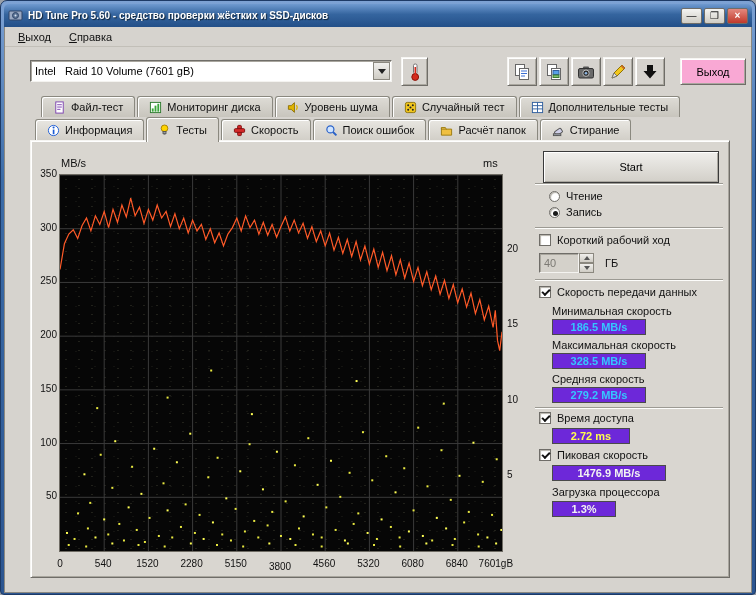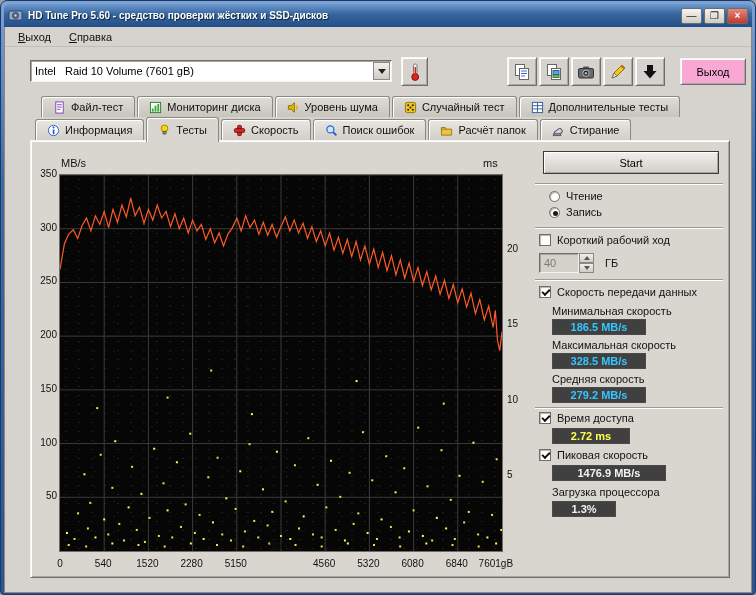--- a/index.html
+++ b/index.html
@@ -58,32 +58,32 @@
   .plot { position:absolute; left:28px; top:33px; width:444px; height:378px; border:1px solid #6f6c64;
           background-color:#060606;
           background-image:radial-gradient(rgba(170,170,130,0.16) 1px, transparent 1px),
                            radial-gradient(rgba(140,140,110,0.10) 1px, transparent 1px);
           background-size:13px 9px, 19px 15px; background-position:0 0, 6px 4px; }
   .ytick { position:absolute; font-size:10px; color:#111; width:24px; text-align:right; left:2px; }
   .rtick { position:absolute; font-size:10px; color:#111; width:20px; text-align:left; left:476px; }
   .xtick { position:absolute; font-size:10px; color:#111; transform:translateX(-50%); white-space:nowrap; }
 
   .rightcol { position:absolute; left:502px; top:8px; width:194px; height:424px; }
-  .start-btn { position:absolute; left:10px; top:2px; width:176px; height:23px; font-size:11px;
+  .start-btn { position:absolute; left:10px; top:2px; width:176px; height:32px; font-size:11px;
                background:linear-gradient(180deg,#f0efec,#d2cfc8); border:1px solid #3a3a3a;
                box-shadow:inset 1px 1px 0 #fff, inset -1px -1px 0 #aaa79f; font-family:"Liberation Sans",sans-serif; }
   .sep { position:absolute; left:2px; right:4px; height:2px; border-top:1px solid #9c9a93; border-bottom:1px solid #fdfdfb; }
   .radio { position:absolute; left:16px; display:flex; align-items:center; gap:6px; font-size:11px; color:#111; }
   .rdot { width:11px; height:11px; border-radius:50%; background:#fff; border:1px solid #6f6d68; box-shadow:inset 1px 1px 1px #b5b2aa; position:relative; }
   .rdot.checked::after { content:""; position:absolute; left:3px; top:3px; width:5px; height:5px; border-radius:50%; background:#1a1a1a; }
   .check { position:absolute; left:6px; display:flex; align-items:center; gap:6px; font-size:11px; color:#111; }
   .cbox { width:12px; height:12px; background:#fff; border:1px solid #6f6d68; box-shadow:inset 1px 1px 1px #b5b2aa; position:relative; }
   .cbox.checked::after { content:""; position:absolute; left:2px; top:2px; width:6px; height:3px; border-left:2px solid #111; border-bottom:2px solid #111; transform:rotate(-45deg); }
   .flabel { position:absolute; left:19px; font-size:11px; color:#111; white-space:nowrap; }
-  .val { position:absolute; left:19px; background:#404040; border:1px solid #4a4a4a; height:16px; line-height:14px; text-align:center; font-size:11px; font-weight:bold; color:#35c5ff; }
+  .val { position:absolute; left:19px; background:#6d28d9; border:1px solid #4a4a4a; height:16px; line-height:14px; text-align:center; font-size:11px; font-weight:bold; color:#35c5ff; }
   .val.yellow { color:#ffff4d; }
   .val.white { color:#f2f2f2; }
   .spinwrap { position:absolute; left:6px; display:flex; align-items:center; }
   .spinbox { width:40px; height:20px; background:#d4d1ca; border:1px solid; border-color:#6f6d68 #f4f3f0 #f4f3f0 #6f6d68; box-shadow:inset 1px 1px 0 #a9a69e; font-size:11px; color:#7c7a74; line-height:18px; padding-left:4px; }
   .spinbtns { display:flex; flex-direction:column; gap:0; }
   .sbtn { width:15px; height:10px; background:linear-gradient(180deg,#f0efec,#cfccc4); border:1px solid #8b887f; display:flex; align-items:center; justify-content:center; }
   .tri-up { width:0;height:0;border-left:3px solid transparent;border-right:3px solid transparent;border-bottom:4px solid #555; }
   .tri-dn { width:0;height:0;border-left:3px solid transparent;border-right:3px solid transparent;border-top:4px solid #555; }
   .unit { position:absolute; left:72px; font-size:11px; color:#111; }
   svg { display:block; }
@@ -425,21 +425,21 @@
           <span class="rtick" style="top: 177.4px;">15</span>
           <span class="rtick" style="top: 252.6px;">10</span>
           <span class="rtick" style="top: 327.8px;">5</span>
         </div>
       <div id="x-labels">
           <span class="xtick" style="top: 417px; left: 28px; transform: translateX(-30%);">0</span>
           <span class="xtick" style="top: 417px; left: 72.2px;">540</span>
           <span class="xtick" style="top: 417px; left: 116.4px;">1520</span>
           <span class="xtick" style="top: 417px; left: 160.6px;">2280</span>
           <span class="xtick" style="top: 417px; left: 204.8px;">5150</span>
-          <span class="xtick" style="top: 400px; left: 249px;">3800</span>
+          <span class="xtick" style="top: 420px; left: 249px;">3800</span>
           <span class="xtick" style="top: 417px; left: 293.2px;">4560</span>
           <span class="xtick" style="top: 417px; left: 337.4px;">5320</span>
           <span class="xtick" style="top: 417px; left: 381.6px;">6080</span>
           <span class="xtick" style="top: 417px; left: 425.8px;">6840</span>
           <span class="xtick" style="top: 417px; left: 470px; transform: translateX(-65%);">7601gB</span>
         </div>
 
       <div class="rightcol">
         <button class="start-btn">Start</button>
         <div class="sep" style="top:34px"></div>

